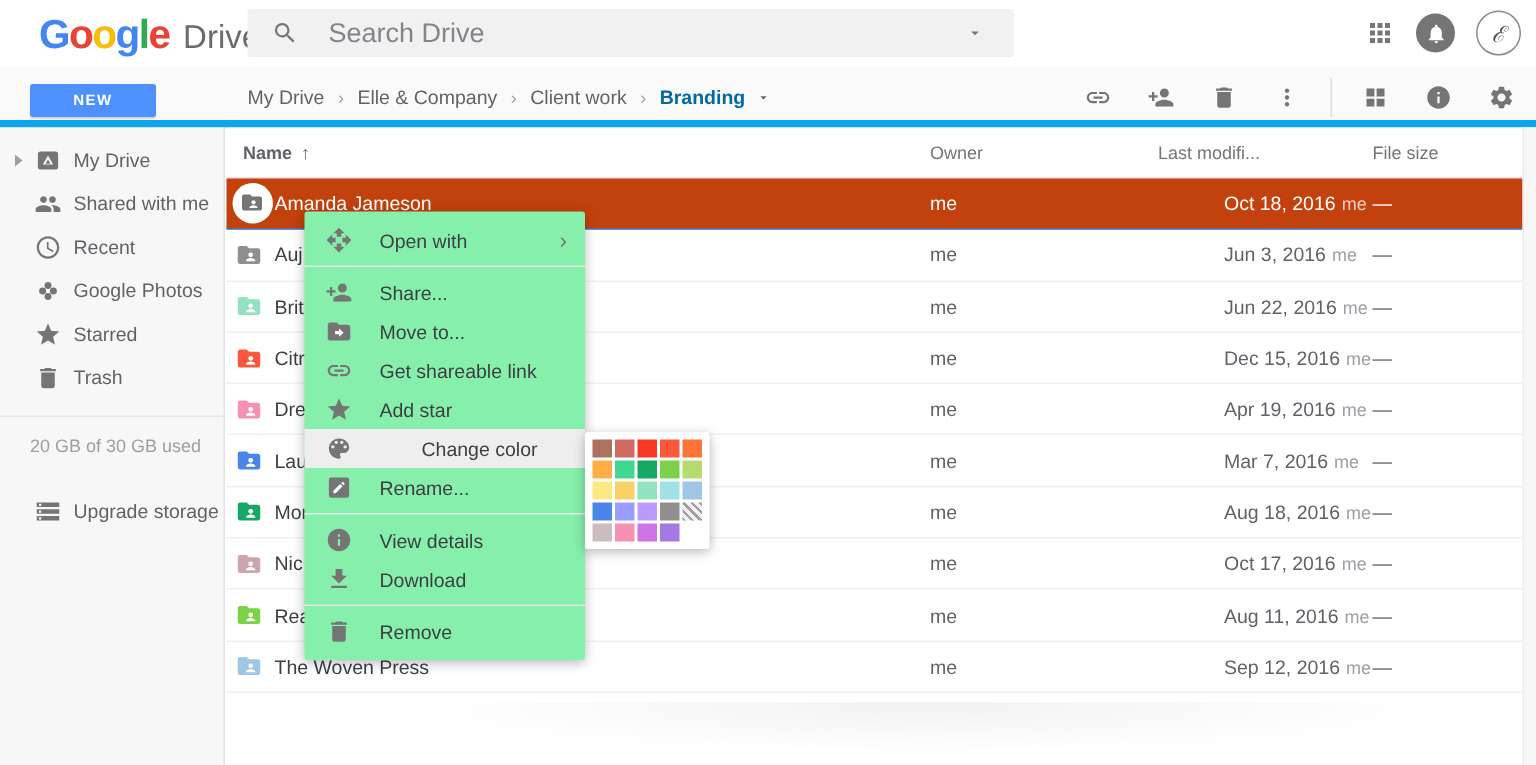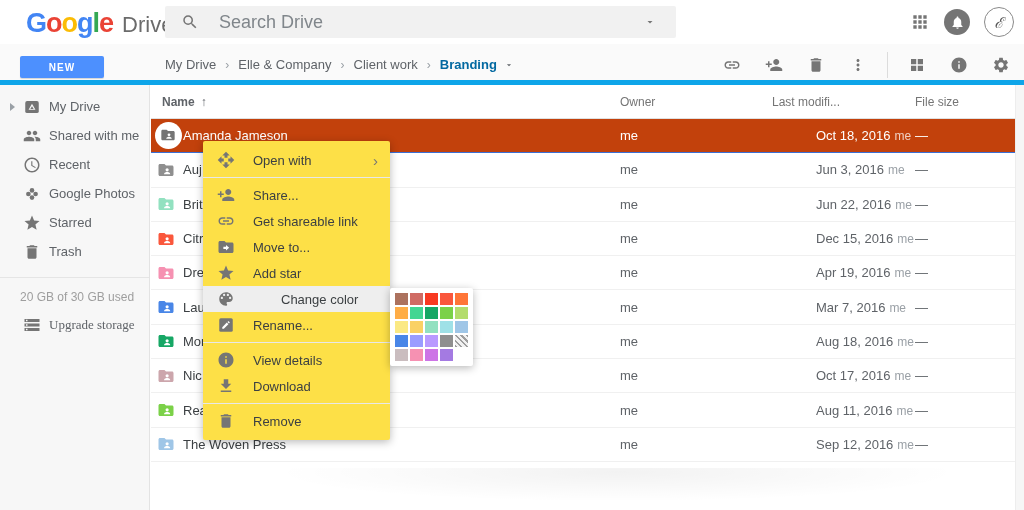--- a/index.html
+++ b/index.html
@@ -42,21 +42,21 @@
 
   
   .sidebar{position:absolute;left:0;top:85px;bottom:0;width:150px;background:#f7f7f7;border-right:1px solid #e3e3e3;box-sizing:border-box;}
   .side-item{height:29px;display:flex;align-items:center;cursor:pointer;position:relative;color:#5f6368;font-size:13px;}
   .side-item .exp{position:absolute;left:10px;width:0;height:0;border-left:5px solid #9aa0a6;border-top:4px solid transparent;border-bottom:4px solid transparent;}
   .side-item .sic{position:absolute;left:23px;width:18px;height:18px;color:#757575;}
   .side-item .slabel{position:absolute;left:49px;white-space:nowrap;}
   .side-top{padding-top:7px;}
   .side-divider{height:1px;background:#e5e5e5;margin:11px 0 0 0;}
   .storage-text{font-size:12px;color:#9e9e9e;padding:12px 0 2px 20px;}
-  .upgrade{margin-top:4px;font-family:Liberation Serif, serif;}
+  .upgrade{margin-top:20px;}
 
   
   .content{position:absolute;left:151px;top:85px;right:0;bottom:0;background:#fff;}
   .thead{height:34px;display:grid;grid-template-columns:458px 152px 143px 1fr;align-items:center;
          padding-left:11px;border-bottom:1px solid #e0e0e0;box-sizing:border-box;font-size:12px;color:#757575;}
   .thead .c-name{font-weight:bold;color:#5f6368;cursor:pointer;display:flex;align-items:center;gap:6px;}
   .sort-arrow{font-size:12px;color:#5f6368;}
   .row{height:34.3px;display:grid;grid-template-columns:26px 437px 152px 143px 1fr;align-items:center;
        padding-left:6px;border-bottom:1px solid #f0f0f0;box-sizing:border-box;font-size:13px;cursor:pointer;}
   .row .fold{width:18px;height:18px;display:block;}
@@ -67,21 +67,21 @@
   .row.sel{background:#4583ef;border-bottom:1px solid #3b6fd4;}
   .row.sel .fname,.row.sel .fowner,.row.sel .fdate,.row.sel .fsize{color:#fff;}
   .row.sel .fdate .by{color:rgba(255,255,255,.75);}
   .sel-circle{width:27px;height:27px;margin-left:-2px;border-radius:50%;background:#fff;display:flex;align-items:center;justify-content:center;}
   .sel-circle svg{width:16px;height:16px;}
   .vscroll{position:absolute;right:0;top:0;bottom:0;width:8px;background:#f6f6f6;border-left:1px solid #ededed;}
   .bottom-shadow{position:absolute;left:210px;right:0;top:468px;height:42px;pointer-events:none;
                  background:radial-gradient(ellipse 60% 100% at 50% 10%,rgba(0,0,0,.05),rgba(0,0,0,0) 70%);}
 
   
-  .context-menu{position:absolute;left:203px;top:141px;width:187px;background:#fde047;border-radius:2px;
+  .context-menu{position:absolute;left:203px;top:141px;width:187px;background:#86efac;border-radius:2px;
                 box-shadow:0 2px 8px rgba(0,0,0,.28);padding:6px 0;z-index:20;box-sizing:border-box;}
   .menu-item{height:26px;display:flex;align-items:center;padding:0 12px 0 14px;cursor:pointer;}
   .menu-item.hl{background:#eeeeee;}
   .menu-item .mic{width:18px;height:18px;color:#757575;margin-right:18px;flex:0 0 auto;}
   .menu-item .mlabel{font-size:13px;color:#3c4043;white-space:nowrap;flex:1;}
   .menu-item .mchev{color:#757575;font-size:15px;line-height:1;margin-left:8px;}
   .menu-divider{height:1px;background:#e8e8e8;margin:4px 0;}
 
   
   .palette{position:absolute;left:390px;top:288px;background:#fff;border-radius:2px;z-index:21;
@@ -460,33 +460,33 @@
         <span class="mic">
           <svg viewBox="0 0 24 24" fill="currentColor" width="100%" height="100%">
             <path d="M15 12c2.21 0 4-1.79 4-4s-1.79-4-4-4-4 1.79-4 4 1.79 4 4 4zm-9-2V7H4v3H1v2h3v3h2v-3h3v-2H6zm9 4c-2.67 0-8 1.34-8 4v2h16v-2c0-2.66-5.33-4-8-4z"></path>
           </svg>
         </span>
         <span class="mlabel">Share...</span>
       </div>
       <div class="menu-item">
         <span class="mic">
           <svg viewBox="0 0 24 24" fill="currentColor" width="100%" height="100%">
-            <path d="M3.9 12c0-1.71 1.39-3.1 3.1-3.1h4V7H7c-2.76 0-5 2.24-5 5s2.24 5 5 5h4v-1.9H7c-1.71 0-3.1-1.39-3.1-3.1zM8 13h8v-2H8v2zm9-6h-4v1.9h4c1.71 0 3.1 1.39 3.1 3.1s-1.39 3.1-3.1 3.1h-4V17h4c2.76 0 5-2.24 5-5s-2.24-5-5-5z"></path>
-          </svg>
-        </span>
-        <span class="mlabel">Get shareable link</span>
-      </div>
-      <div class="menu-item">
-        <span class="mic">
-          <svg viewBox="0 0 24 24" fill="currentColor" width="100%" height="100%">
             <path d="M10 4H4c-1.1 0-2 .9-2 2v12c0 1.1.9 2 2 2h16c1.1 0 2-.9 2-2V8c0-1.1-.9-2-2-2h-8l-2-2z"></path>
             <path fill="#fff" d="M12 9.3l4.2 3.7-4.2 3.7v-2.2H8.5v-3H12V9.3z"></path>
           </svg>
         </span>
         <span class="mlabel">Move to...</span>
+      </div>
+      <div class="menu-item">
+        <span class="mic">
+          <svg viewBox="0 0 24 24" fill="currentColor" width="100%" height="100%">
+            <path d="M3.9 12c0-1.71 1.39-3.1 3.1-3.1h4V7H7c-2.76 0-5 2.24-5 5s2.24 5 5 5h4v-1.9H7c-1.71 0-3.1-1.39-3.1-3.1zM8 13h8v-2H8v2zm9-6h-4v1.9h4c1.71 0 3.1 1.39 3.1 3.1s-1.39 3.1-3.1 3.1h-4V17h4c2.76 0 5-2.24 5-5s-2.24-5-5-5z"></path>
+          </svg>
+        </span>
+        <span class="mlabel">Get shareable link</span>
       </div>
       <div class="menu-item">
         <span class="mic">
           <svg viewBox="0 0 24 24" fill="currentColor" width="100%" height="100%">
             <path d="M12 17.27L18.18 21l-1.64-7.03L22 9.24l-7.19-.61L12 2 9.19 8.63 2 9.24l5.46 4.73L5.82 21z"></path>
           </svg>
         </span>
         <span class="mlabel">Add star</span>
       </div>
       <div class="menu-item hl" style="background: rgb(238, 238, 238); gap: 28px;">

